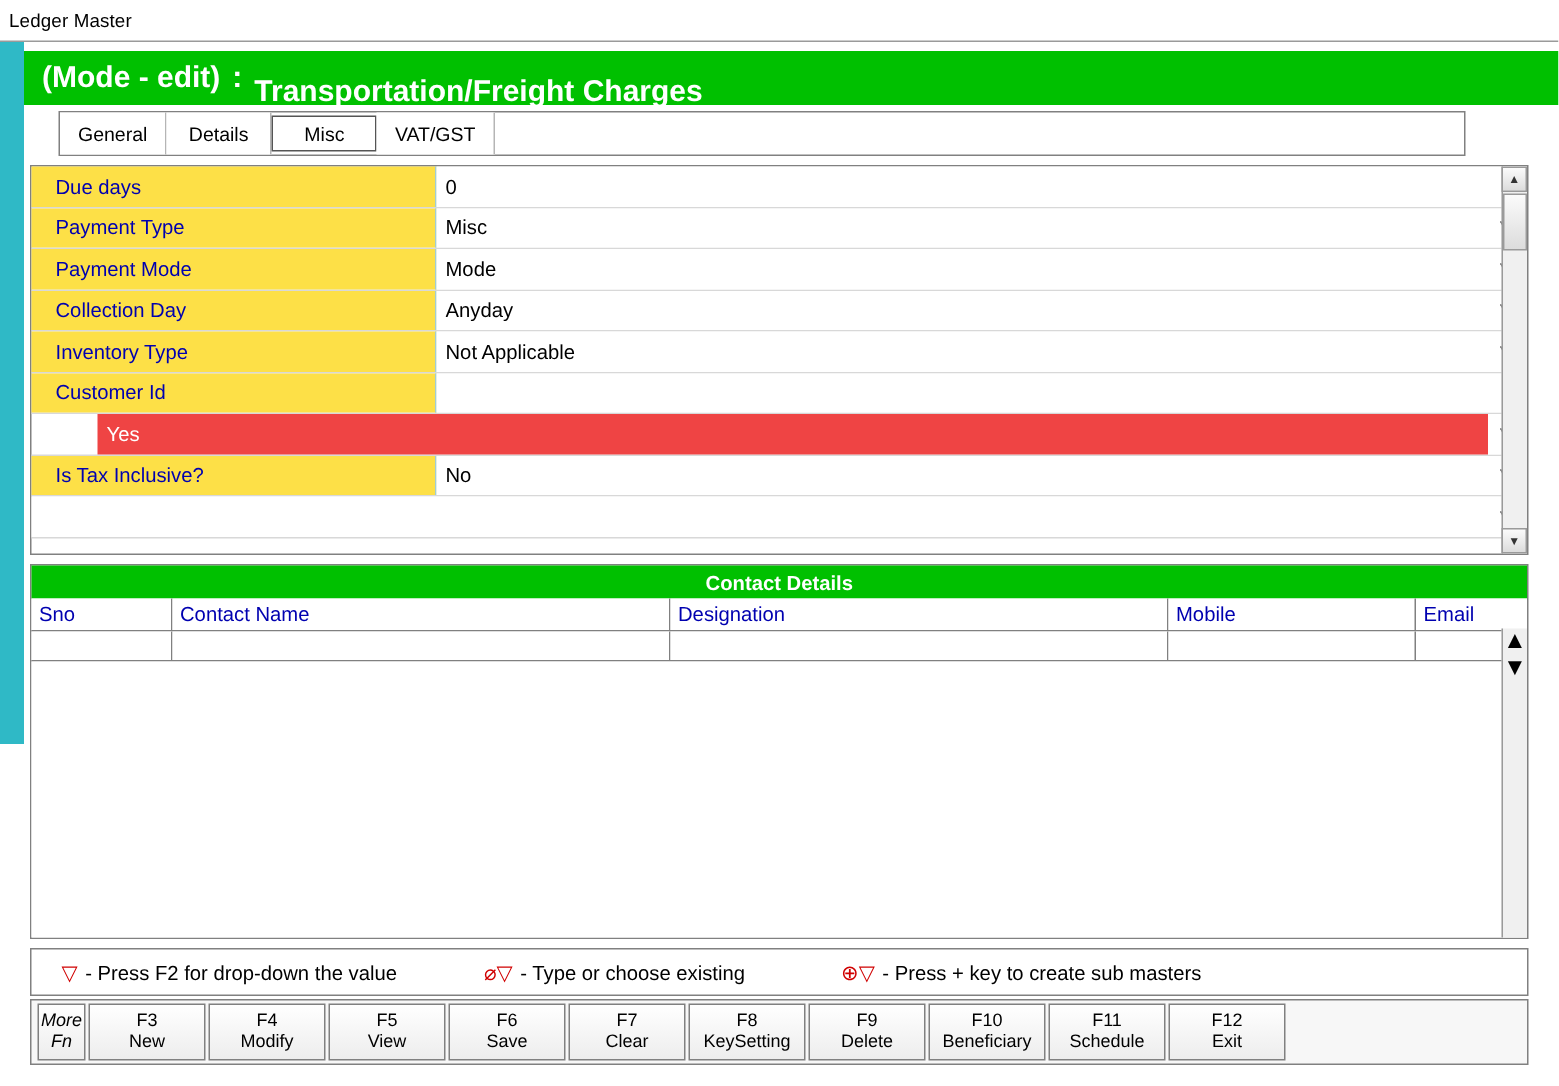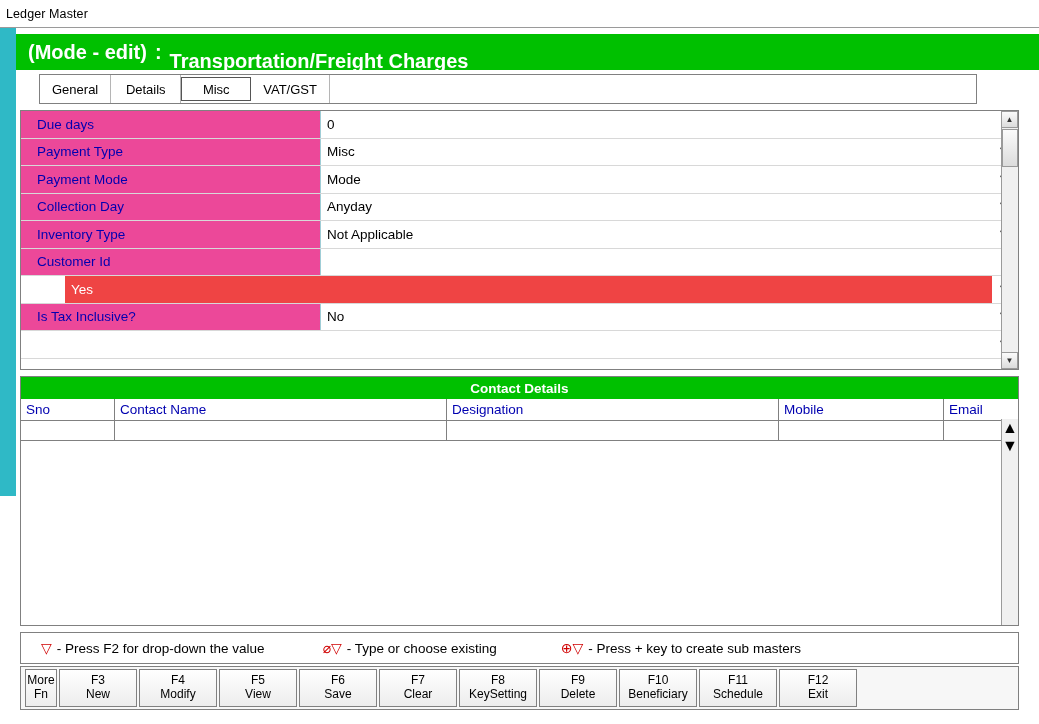--- a/index.html
+++ b/index.html
@@ -123,22 +123,22 @@
     width: 999px; height: 260px;
     border: 1px solid #808080;
     background: #ffffff;
   }
   .field-row {
     display: flex;
     height: 27.5px;
     border-bottom: 1px solid #d8d8d8;
   }
   .field-label {
-    width: 300px;
-    background: #ec4899;
+    width: 270px;
+    background: #fde047;
     color: #0000b0;
     font-size: 13.5px;
     padding-left: 16px;
     display: flex;
     align-items: center;
     border-right: 1px solid #9fcdd6;
   }
   .field-value {
     flex: 1;
     background: #ffffff;
@@ -297,21 +297,21 @@
     border: 1px solid #808080;
     background: linear-gradient(#ffffff,#ededed);
     display: flex;
     flex-direction: column;
     align-items: center;
     justify-content: center;
     font-size: 12px;
     color: #000;
     cursor: default;
   }
-  .fnkey.narrow { min-width: 32px; }
+  .fnkey.narrow { min-width: 32px; font-style: italic; }
   .fnkey .k { line-height: 1.15; }
   .fnkey .l { line-height: 1.15; }
   .fnbar-tail { flex: 1; }
 </style>
 </head>
 <body>
 
 <div class="app">
 
   <div class="win-topbar-scraps"></div>

